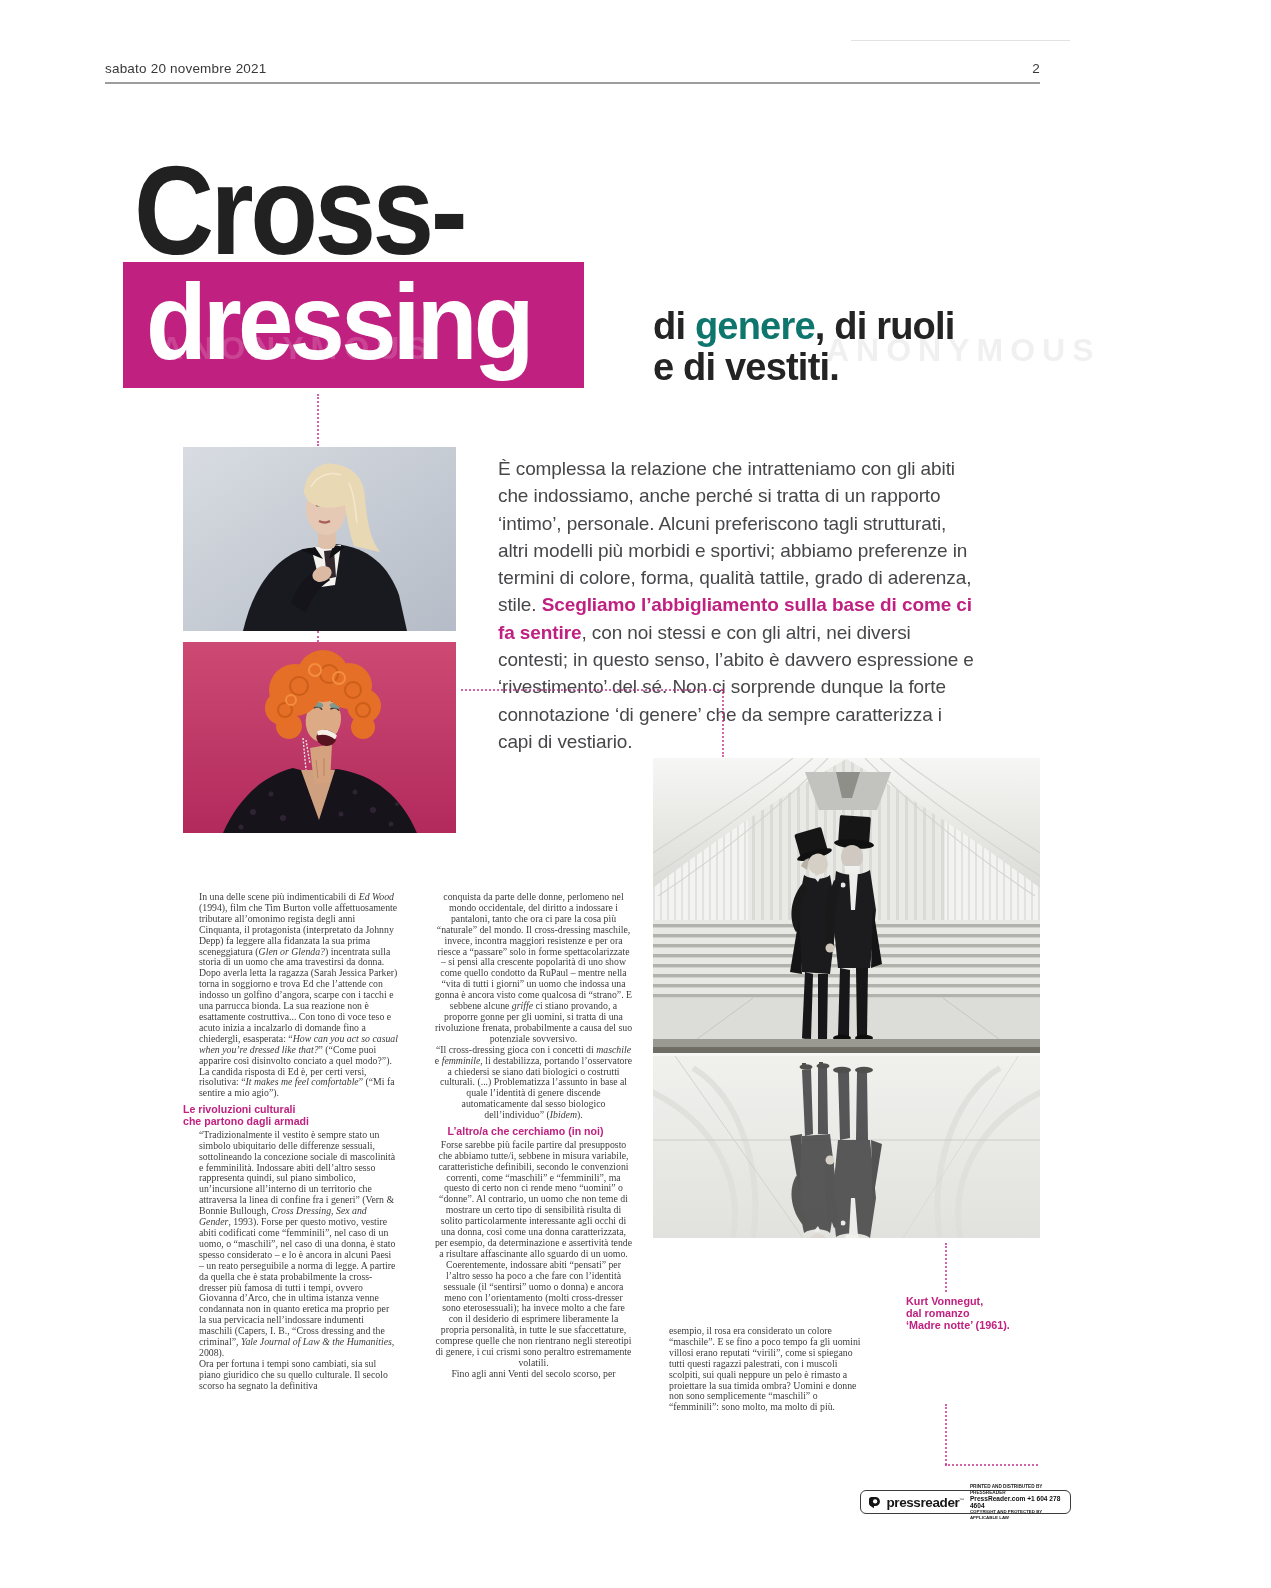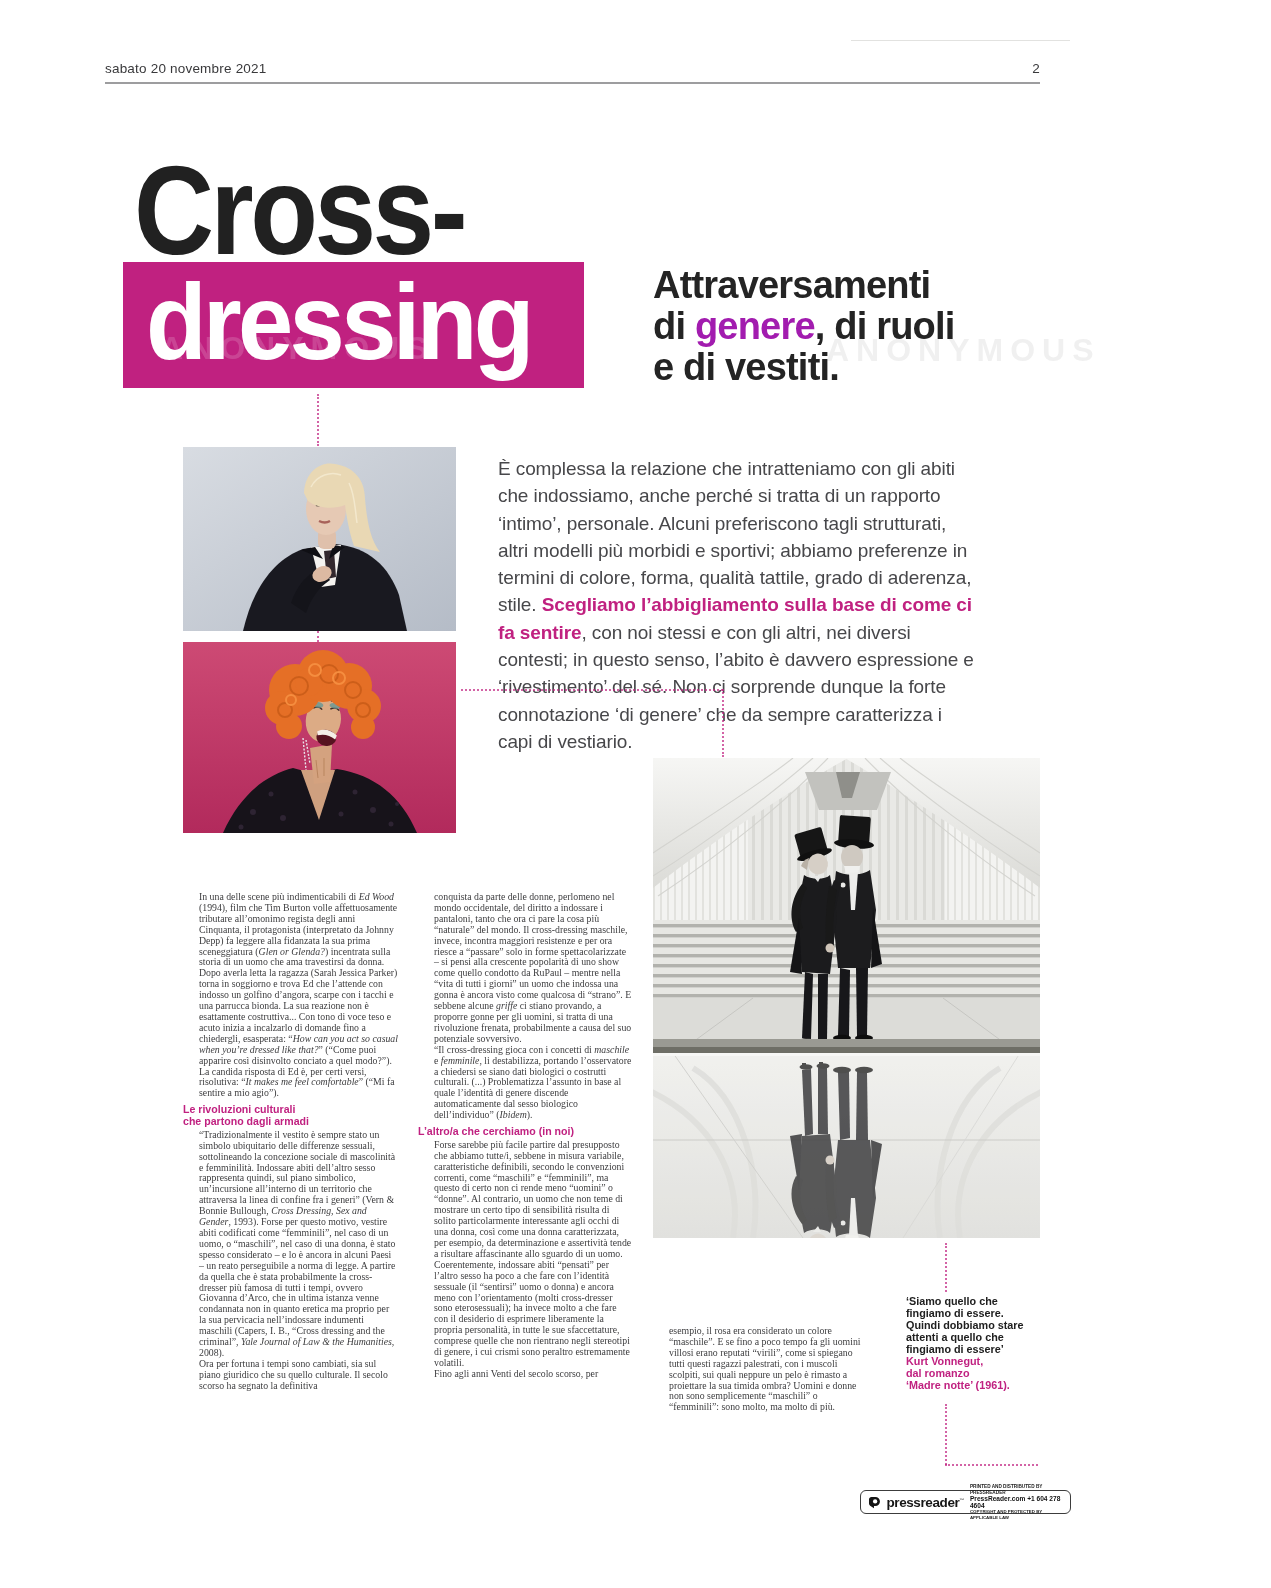--- a/index.html
+++ b/index.html
@@ -33,21 +33,21 @@
   .photo{display:block;}
 
   
   .dotv{width:0;border-left:2px dotted rgba(192,33,128,.7);}
   .doth{height:0;border-top:2px dotted rgba(192,33,128,.7);}
 
   
   .col{font-family:"Liberation Serif",serif;font-size:9.8px;line-height:10.9px;color:#3c3c3e;}
   .col p{margin:0 0 3px 16px;}
   .col1{left:183px;top:892px;width:215px;}
-  .col2{left:418px;top:892px;width:215px;}
+  .col2{left:418px;top:892px;width:215px;text-align:center;}
   .col3{left:653px;top:1326px;width:208px;}
   .colhead{font-family:"Liberation Sans",sans-serif;font-weight:700;font-size:10.6px;
            line-height:11.8px;margin:5px 0 2px 0;white-space:pre-line;}
 
   
   .quote{left:906px;top:1295px;width:168px;font-weight:700;font-size:10.8px;line-height:12px;}
   .quote-text{color:#202020;white-space:pre-line;}
   .quote-attr{white-space:pre-line;}
 
   
@@ -70,22 +70,22 @@
   <div class="abs hdr-rule"></div>
   <div class="abs crop-line"></div>
 
   <div class="abs title-cross">Cross-</div>
   <div class="abs magenta-box" style="background:#c02180;"></div>
   <div class="abs wm wm-left">ANONYMOUS</div>
   <div class="abs title-dressing">dressing</div>
   <div class="abs wm wm-right">ANONYMOUS</div>
 
   <div class="abs subtitle">
-    <span>Attraversamenti</span><br>
-    <span>di </span><span style="color:#a21caf;">genere</span><span>, di ruoli</span><br>
+    <br>
+    <span>di </span><span style="color:#0f766e;">genere</span><span>, di ruoli</span><br>
     <span>e di vestiti.</span>
   </div>
 
   <div class="abs intro"><span>È complessa la relazione che intratteniamo con gli abiti che indossiamo, anche perché si tratta di un rapporto ‘intimo’, personale. Alcuni preferiscono tagli strutturati, altri modelli più morbidi e sportivi; abbiamo preferenze in termini di colore, forma, qualità tattile, grado di aderenza, stile. </span><b style="color:#c02180;">Scegliamo l’abbigliamento sulla base di come ci fa sentire</b><span>, con noi stessi e con gli altri, nei diversi contesti; in questo senso, l’abito è davvero espressione e ‘rivestimento’ del sé. Non ci sorprende dunque la forte connotazione ‘di genere’ che da sempre caratterizza i capi di vestiario.</span></div>
 
   <div class="abs" style="left:183px;top:447px;">
     <svg class="photo" width="273" height="184" viewBox="0 0 273 184">
       <defs>
         <linearGradient id="bg1" x1="0" y1="0" x2="1" y2="1">
           <stop offset="0" stop-color="#d8dce2"></stop>
@@ -293,25 +293,20 @@
     <p>conquista da parte delle donne, perlomeno nel mondo occidentale, del diritto a indossare i pantaloni, tanto che ora ci pare la cosa più “naturale” del mondo. Il cross-dressing maschile, invece, incontra maggiori resistenze e per ora riesce a “passare” solo in forme spettacolarizzate – si pensi alla crescente popolarità di uno show come quello condotto da RuPaul – mentre nella “vita di tutti i giorni” un uomo che indossa una gonna è ancora visto come qualcosa di “strano”. E sebbene alcune <i>griffe</i> ci stiano provando, a proporre gonne per gli uomini, si tratta di una rivoluzione frenata, probabilmente a causa del suo potenziale sovversivo.<br>“Il cross-dressing gioca con i concetti di <i>maschile</i> e <i>femminile</i>, li destabilizza, portando l’osservatore a chiedersi se siano dati biologici o costrutti culturali. (...) Problematizza l’assunto in base al quale l’identità di genere discende automaticamente dal sesso biologico dell’individuo” (<i>Ibidem</i>).</p>
     <div class="colhead" style="color:#c02180;">L’altro/a che cerchiamo (in noi)</div>
     <p>Forse sarebbe più facile partire dal presupposto che abbiamo tutte/i, sebbene in misura variabile, caratteristiche definibili, secondo le convenzioni correnti, come “maschili” e “femminili”, ma questo di certo non ci rende meno “uomini” o “donne”. Al contrario, un uomo che non teme di mostrare un certo tipo di sensibilità risulta di solito particolarmente interessante agli occhi di una donna, così come una donna caratterizzata, per esempio, da determinazione e assertività tende a risultare affascinante allo sguardo di un uomo.<br>Coerentemente, indossare abiti “pensati” per l’altro sesso ha poco a che fare con l’identità sessuale (il “sentirsi” uomo o donna) e ancora meno con l’orientamento (molti cross-dresser sono eterosessuali); ha invece molto a che fare con il desiderio di esprimere liberamente la propria personalità, in tutte le sue sfaccettature, comprese quelle che non rientrano negli stereotipi di genere, i cui crismi sono peraltro estremamente volatili.<br>Fino agli anni Venti del secolo scorso, per</p>
   </div>
 
   <div class="abs col col3">
     <p>esempio, il rosa era considerato un colore “maschile”. E se fino a poco tempo fa gli uomini villosi erano reputati “virili”, come si spiegano tutti questi ragazzi palestrati, con i muscoli scolpiti, sui quali neppure un pelo è rimasto a proiettare la sua timida ombra? Uomini e donne non sono semplicemente “maschili” o “femminili”: sono molto, ma molto di più.</p>
   </div>
 
   <div class="abs quote">
-    <div class="quote-text">‘Siamo quello che
-fingiamo di essere.
-Quindi dobbiamo stare
-attenti a quello che
-fingiamo di essere’</div>
     <div class="quote-attr" style="color:#c02180;">Kurt Vonnegut,
 dal romanzo
 ‘Madre notte’ (1961).</div>
   </div>
 
   <div class="abs badge">
     <svg width="15" height="15" viewBox="0 0 15 15">
       <path d="M4.2,0.8 h4.6 c3.2,0 5.6,2.4 5.6,5.4 c0,3 -2.4,5.4 -5.6,5.4 h-1.6 v2.8 l-4.6,-3.1 c-0.9,-0.6 -1.4,-1.4 -1.4,-2.5 V3.6 c0,-1.6 1.3,-2.8 3,-2.8 z" fill="#141414"></path>
       <circle cx="8.6" cy="6.2" r="2.6" fill="#ffffff"></circle>
     </svg>

